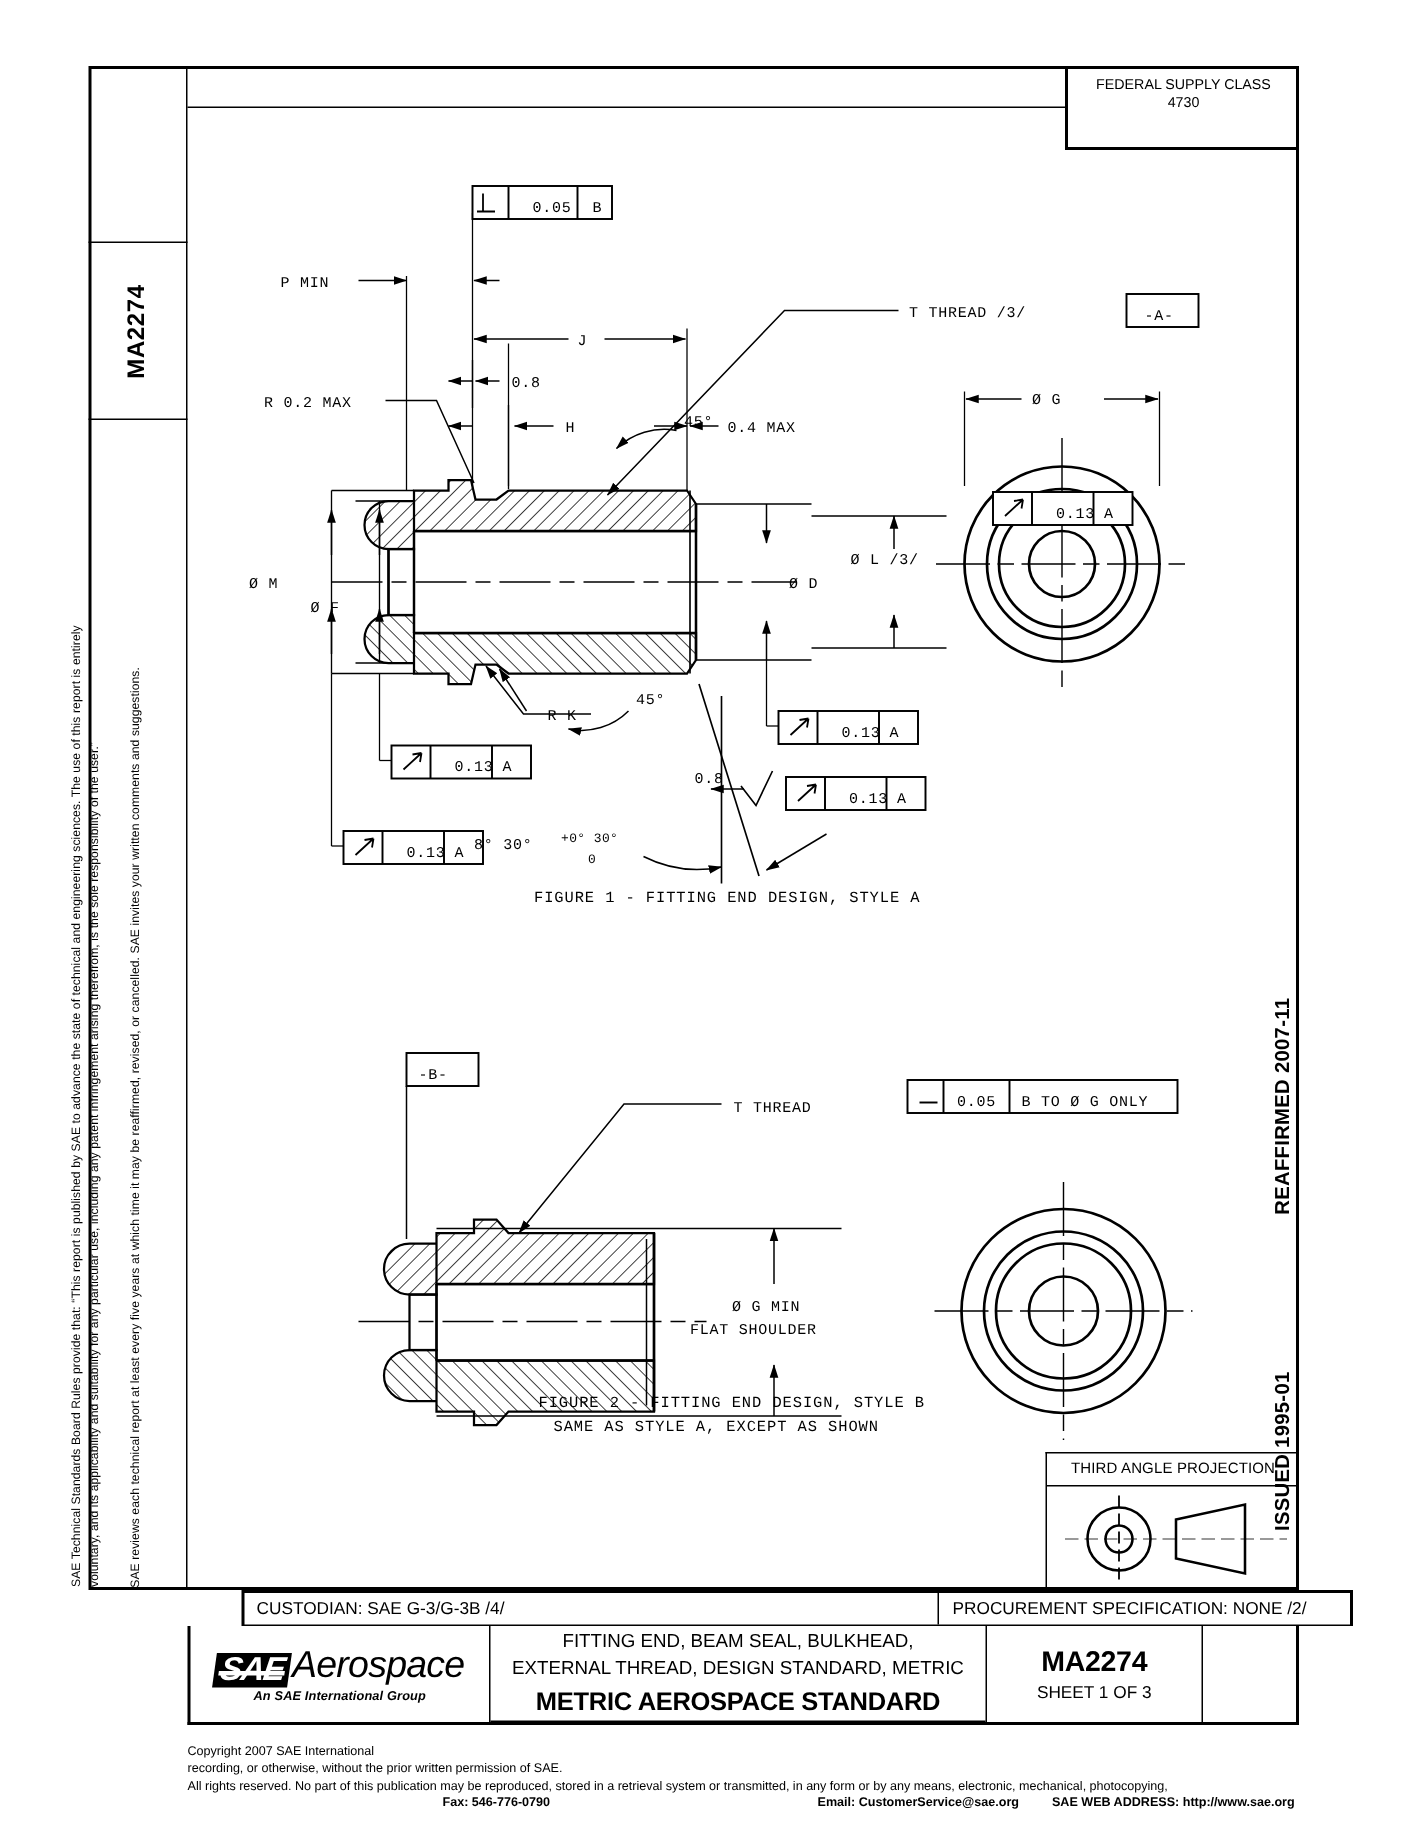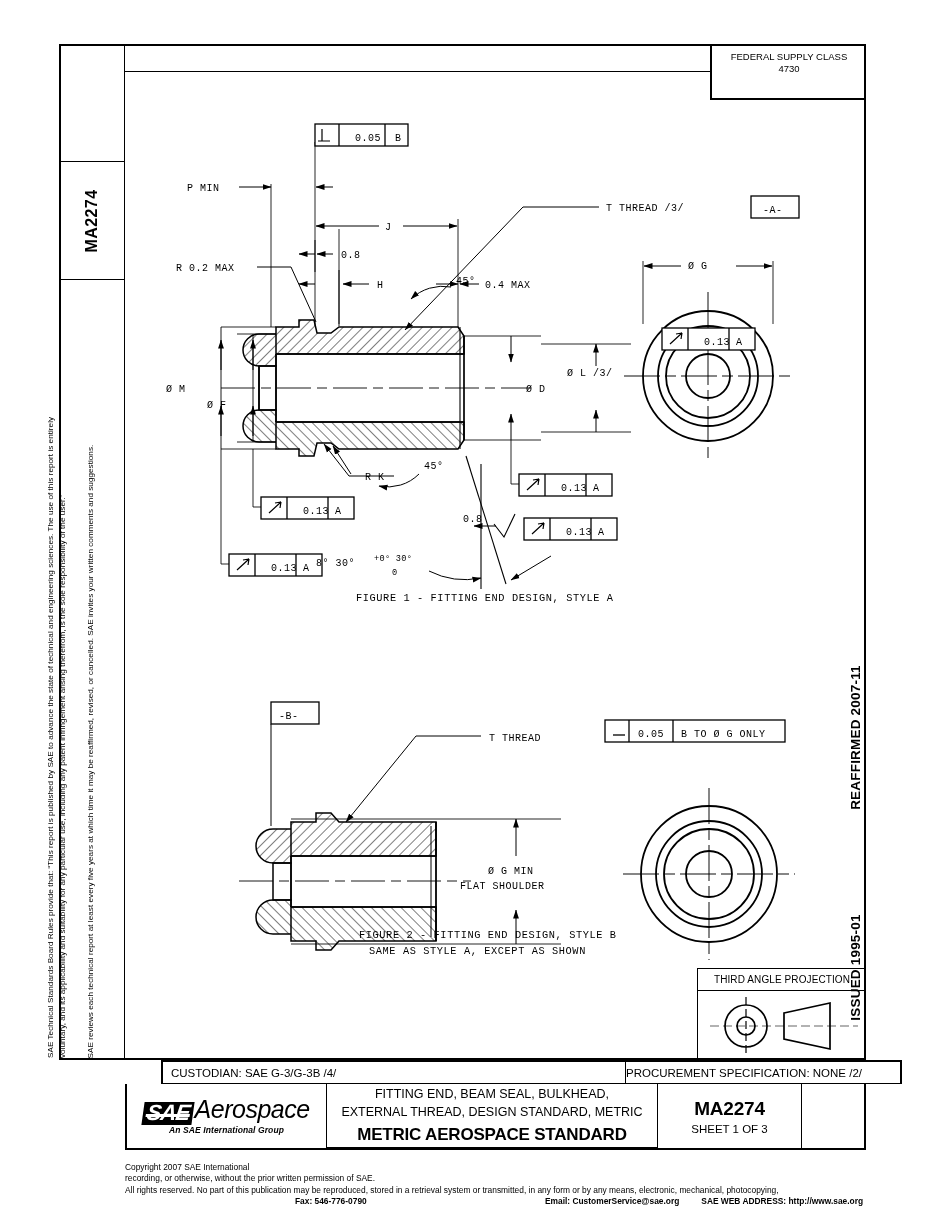--- a/index.html
+++ b/index.html
@@ -77,21 +77,21 @@
     border-left:2px solid #000; border-right:2px solid #000;
     border-top:2px solid #000; border-bottom:1.5px solid #000;margin-left:36px;
   }
   #cust-left {
     position:absolute; left:0; top:0; width:463px; height:100%;
     border-right:1.5px solid #000;
     font-size:11.5px; line-height:22px; padding-left:8px;
   }
   #cust-right {
     position:absolute; left:463px; top:0; right:0; height:100%;
-    font-size:11.5px; line-height:22px; text-align:left; padding-right:20px;
+    font-size:11.5px; line-height:22px; text-align:center; padding-right:20px;
   }
 
   
   #titleblock {
     position:absolute; left:125px; top:1084px; width:741px; height:66px;
     border:2px solid #000; border-top:none;
     display:flex;
   }
   #tb-logo {
     width:200px; border-right:1.5px solid #000;

